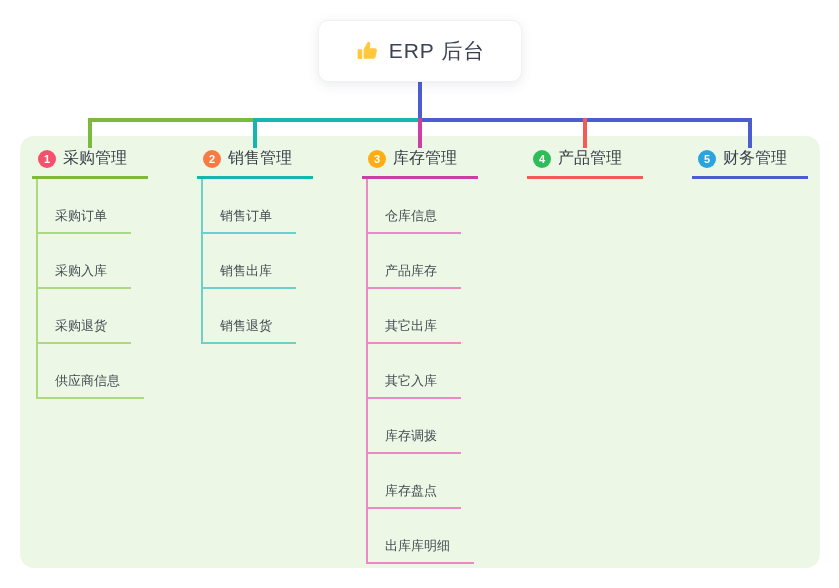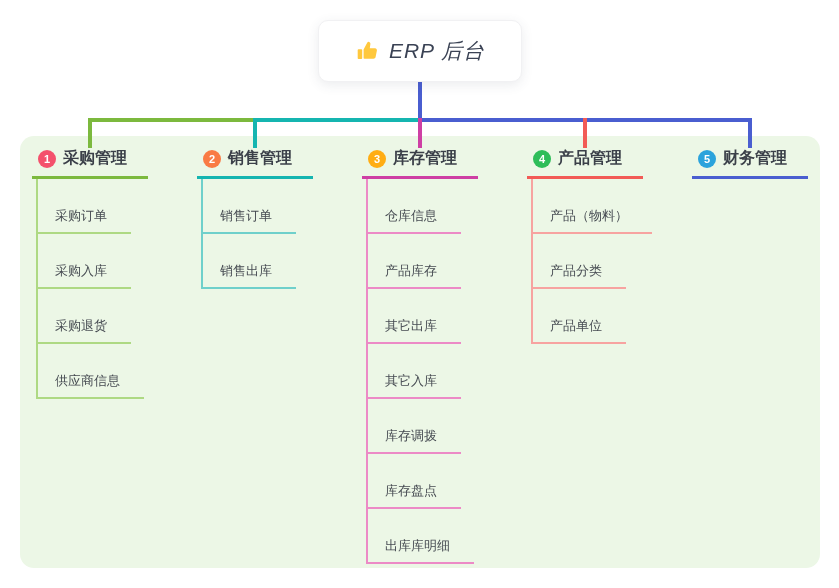--- a/index.html
+++ b/index.html
@@ -7,21 +7,20 @@
               font-family:"Liberation Sans", sans-serif; }
   .canvas { position:relative; width:839px; height:588px; background:#ffffff; }
 
   
   .root-node {
     position:absolute; left:318px; top:20px; width:204px; height:62px;
     background:#ffffff; border:1px solid #f1f1f3; border-radius:10px;
     box-shadow:0 3px 12px rgba(60,70,90,.10);
     display:flex; align-items:center; justify-content:center; gap:10px;
     z-index:3;
-    font-style:italic;
   }
   .root-node .root-label { font-size:21px; color:#3a4254; font-weight:500; letter-spacing:1px; }
   .root-node svg { width:24px; height:24px; }
 
   
   .conn { position:absolute; z-index:1; }
 
   
   .board {
     position:absolute; left:20px; top:136px; width:800px; height:432px;
@@ -33,21 +32,21 @@
   .branch-title {
     display:flex; align-items:center; gap:7px;
     width:116px; padding:2px 0 7px 6px;
     border-bottom:3px solid var(--main);
   }
   .branch-title .badge {
     width:18px; height:18px; border-radius:50%; flex:0 0 18px;
     background:var(--badge); color:#fff; font-size:11px; font-weight:bold;
     display:flex; align-items:center; justify-content:center;
   }
-  .branch-title .branch-label { font-size:16px; font-weight:700; color:#3b4049; white-space:nowrap; }
+  .branch-title .branch-label { font-size:16px; font-weight:400; color:#3b4049; white-space:nowrap; }
   .children { margin-left:4px; border-left:2px solid var(--light); width:fit-content; }
   .child {
     width:fit-content; min-width:90px;
     padding:28px 24px 7px 17px;
     border-bottom:2px solid var(--light);
     font-size:13px; color:#464b52; white-space:nowrap;
   }
 </style>
 </head>
 <body>
@@ -92,20 +91,21 @@
         </div>
       </div>
       <div class="branch" style="left: 197px; --main: #15b5b0; --light: #6fd0cb; --badge: #f97b44;">
         <div class="branch-title">
           <span class="badge">2</span>
           <span class="branch-label">销售管理</span>
         </div>
         <div class="children">
           <div class="child">销售订单</div>
           <div class="child">销售出库</div>
+          <div class="child">销售退货</div>
         </div>
       </div>
       <div class="branch" style="left: 362px; --main: #ce3fa4; --light: #ec8ac6; --badge: #ffad14;">
         <div class="branch-title">
           <span class="badge">3</span>
           <span class="branch-label">库存管理</span>
         </div>
         <div class="children">
           <div class="child">仓库信息</div>
           <div class="child">产品库存</div>
@@ -114,25 +114,20 @@
           <div class="child">库存调拨</div>
           <div class="child">库存盘点</div>
           <div class="child">出库库明细</div>
         </div>
       </div>
       <div class="branch" style="left: 527px; --main: #f25b56; --light: #f7a3a0; --badge: #2ebd59;">
         <div class="branch-title">
           <span class="badge">4</span>
           <span class="branch-label">产品管理</span>
         </div>
-        <div class="children">
-          <div class="child">产品（物料）</div>
-          <div class="child">产品分类</div>
-          <div class="child">产品单位</div>
-        </div>
       </div>
       <div class="branch" style="left: 692px; --main: #4a5ed0; --light: #92a5e8; --badge: #2ba3dc;">
         <div class="branch-title">
           <span class="badge">5</span>
           <span class="branch-label">财务管理</span>
         </div>
       </div>
     </div>
 
 </div>

